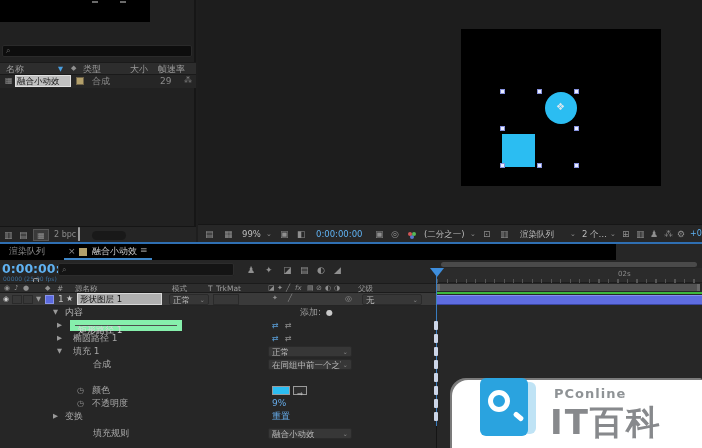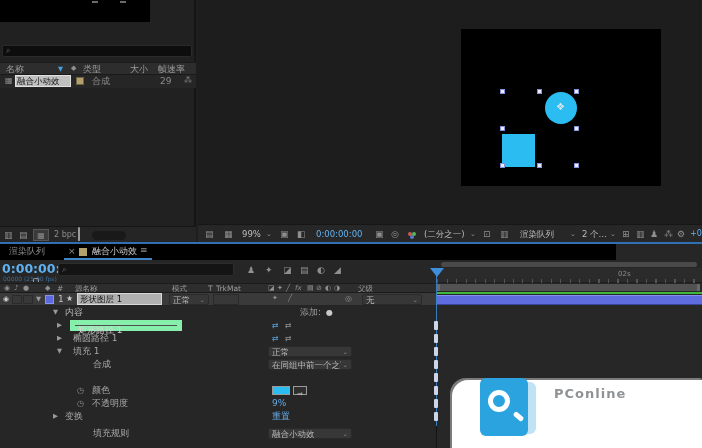--- a/index.html
+++ b/index.html
@@ -276,13 +276,14 @@
 </div>
 
 <div class="abs" style="left:452px;top:380px;width:252px;height:70px;background:#fff;border-radius:16px 2px 0 0;box-shadow:-2px -2px 0 rgba(180,180,180,.6);z-index:50;">
   <div class="abs" style="left:28px;top:-2px;width:56px;height:60px;">
     <div class="abs" style="left:44px;top:4px;width:12px;height:52px;background:#bfe3f5;border-radius:0 6px 6px 0;"></div>
     <div class="abs" style="left:0;top:0;width:48px;height:58px;background:#2aa3df;border-radius:6px;"></div>
     <div class="abs" style="left:8px;top:12px;width:22px;height:22px;border:5px solid #fff;border-radius:50%;"></div>
     <div class="abs" style="left:33px;top:36px;width:11px;height:5px;background:#fff;border-radius:2px;transform:rotate(40deg);"></div>
   </div>
   <span class="abs" style="left:102px;top:6px;color:#8f9396;font-size:13px;font-weight:bold;letter-spacing:1px;">PConline</span>
+  <span class="abs" style="left:98px;top:20px;color:#87898c;font-size:34px;font-weight:bold;letter-spacing:2px;">IT百科</span>
 </div>
 
 </body></html>

